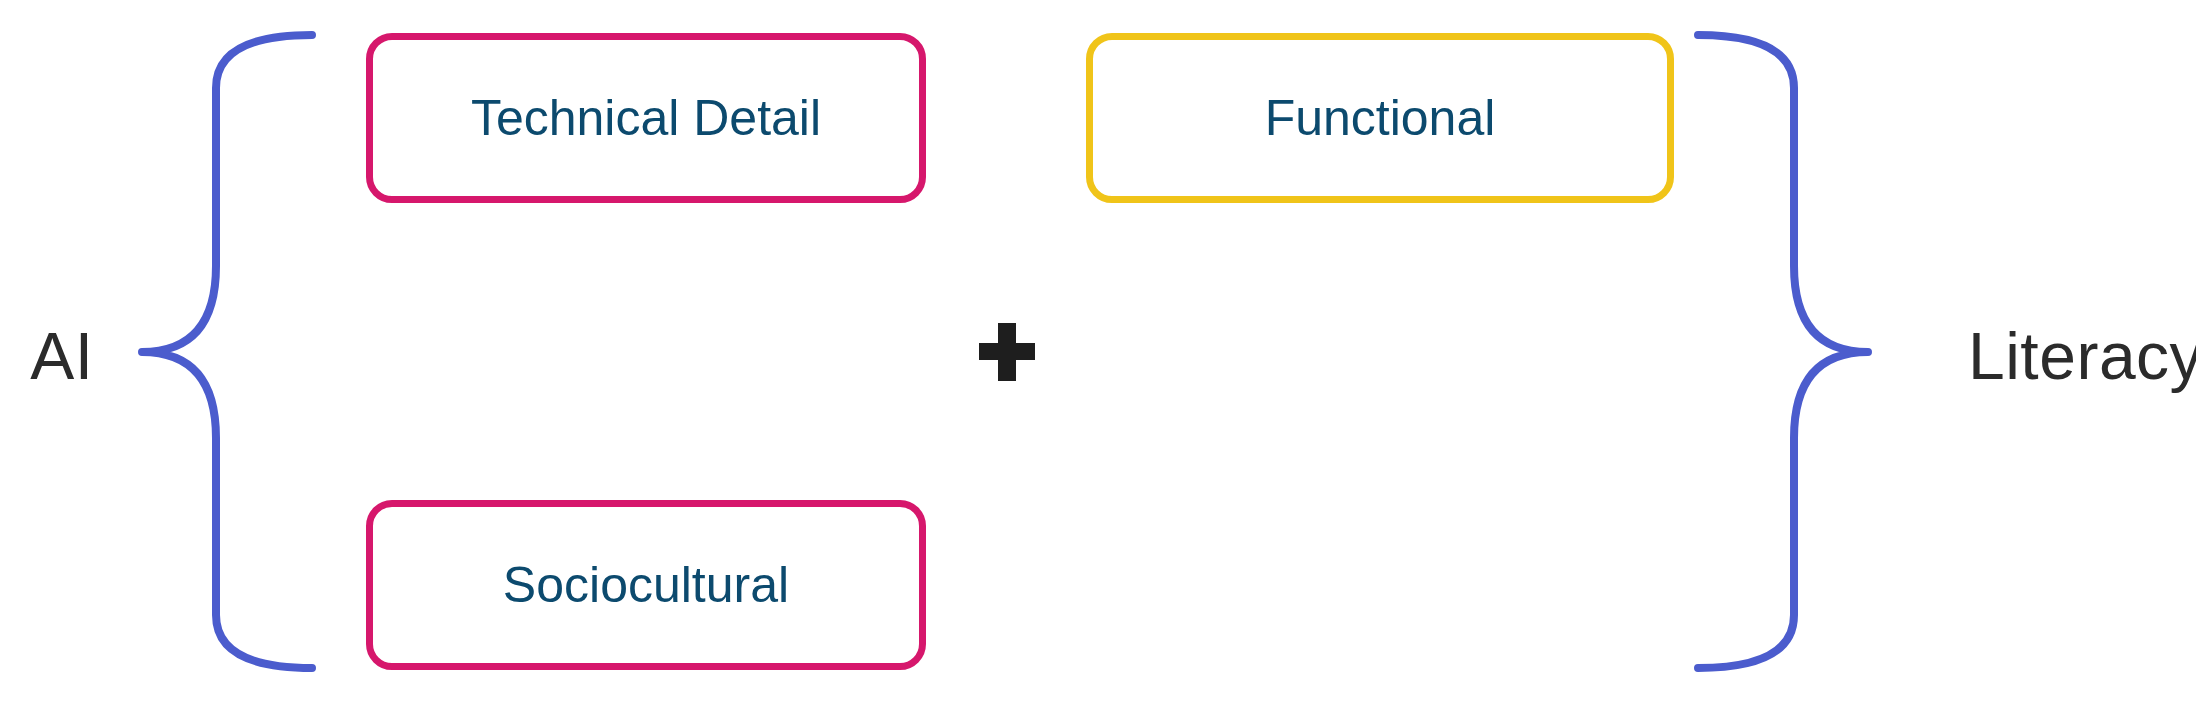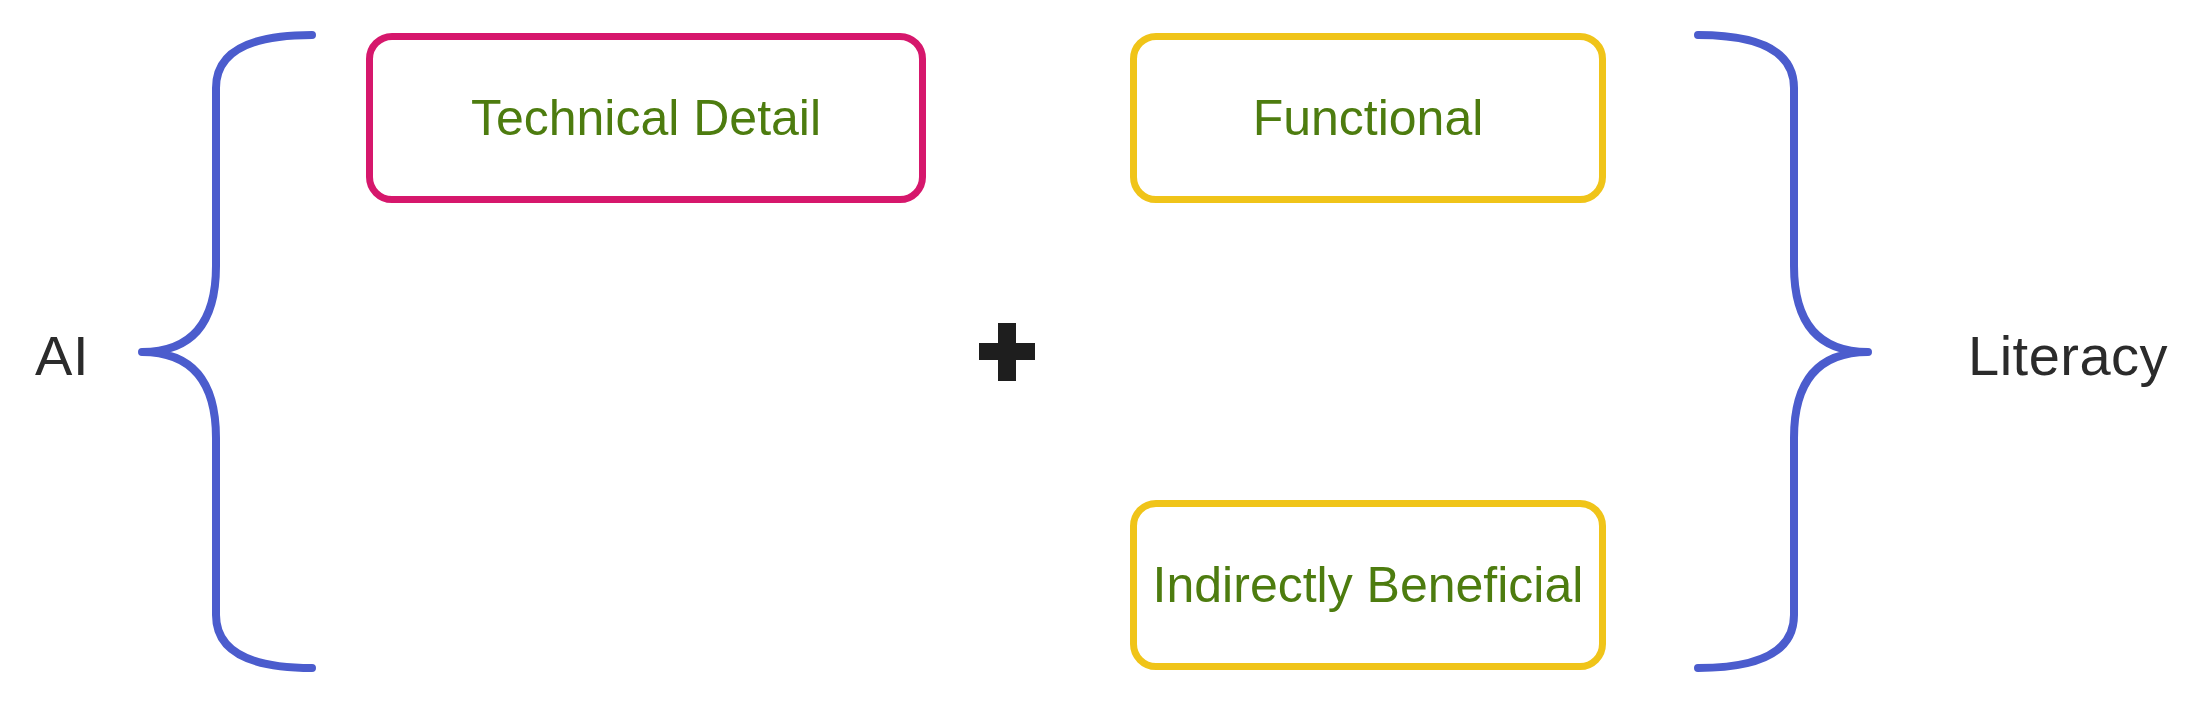--- a/index.html
+++ b/index.html
@@ -10,21 +10,21 @@
     background: #ffffff;
     font-family: "Liberation Sans", sans-serif;
     overflow: hidden;
   }
   .side-label {
     position: absolute;
     top: 0;
     height: 711px;
     display: flex;
     align-items: center;
-    font-size: 56px;
+    font-size: 66px;
     color: #2b2b2b;
     letter-spacing: 0.5px;
     white-space: nowrap;
   }
   .side-label.ai {
     left: 0;
     width: 124px;
     justify-content: center;
   }
   .side-label.literacy {
@@ -48,25 +48,25 @@
   .box {
     position: absolute;
     box-sizing: border-box;
     height: 170px;
     border-radius: 26px;
     background: #ffffff;
     display: flex;
     align-items: center;
     justify-content: center;
     font-size: 50px;
-    color: #4d7c0f;
+    color: #0c4a6e;
     white-space: nowrap;
   }
   .box.pink   { left: 366px;  width: 560px; border: 7px solid var(--pink-color, #d6176c); }
-  .box.yellow { left: 1130px; width: 476px; border: 7px solid var(--yellow-color, #f0c419); }
+  .box.yellow { left: 1086px; width: 588px; border: 7px solid var(--yellow-color, #f0c419); }
   .row-0 { top: 33px; }
   .row-1 { top: 267px; }
   .row-2 { top: 500px; }
   .plus {
     position: absolute;
     left: 947px;
     top: 267px;
     width: 120px;
     height: 170px;
   }
@@ -98,29 +98,29 @@
   <div class="side-label ai">AI</div>
 
   <svg class="brace-svg" viewBox="0 0 2196 711" xmlns="http://www.w3.org/2000/svg">
     <path d="M 312 35 Q 216 35 216 88 L 216 266 Q 216 352 142 352 Q 216 352 216 438 L 216 615 Q 216 668 312 668"></path>
     <path d="M 1698 35 Q 1794 35 1794 88 L 1794 266 Q 1794 352 1868 352 Q 1794 352 1794 438 L 1794 615 Q 1794 668 1698 668"></path>
   </svg>
 
   <div class="box pink row-0">
     <span>Technical Detail</span>
   </div>
+  <div class="box pink row-2">
+    <span>Sociocultural</span>
+  </div>
 
   <div class="plus">
     <span class="sr-only">+</span>
     <span class="bar h"></span>
     <span class="bar v"></span>
   </div>
 
   <div class="box yellow row-0">
     <span>Functional</span>
   </div>
-  <div class="box yellow row-2">
-    <span>Indirectly Beneficial</span>
-  </div>
 
   <div class="side-label literacy">Literacy</div>
 
 </div>
 
 </body></html>

